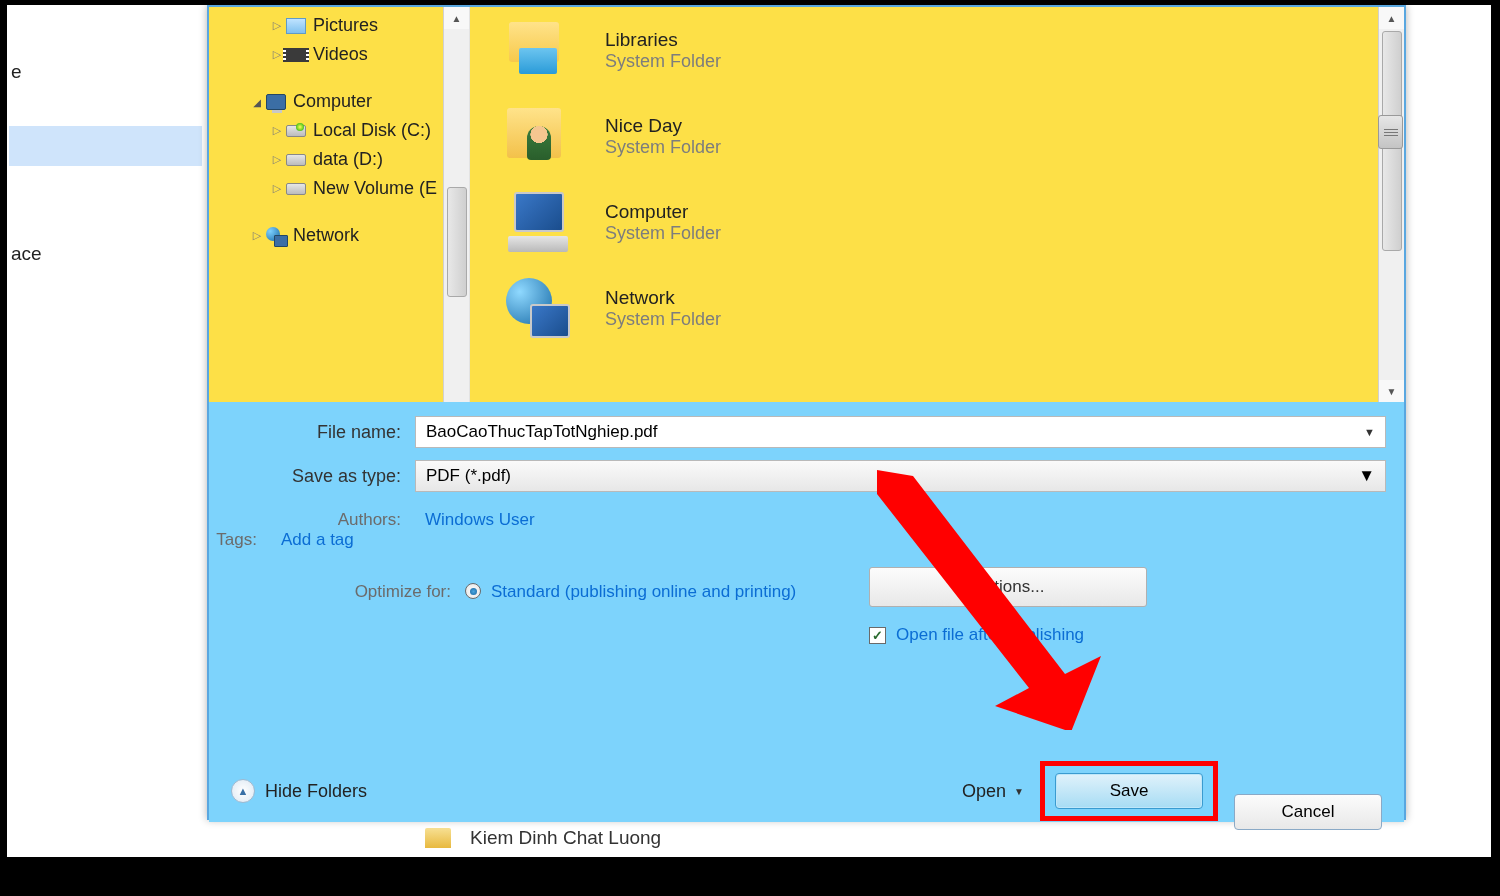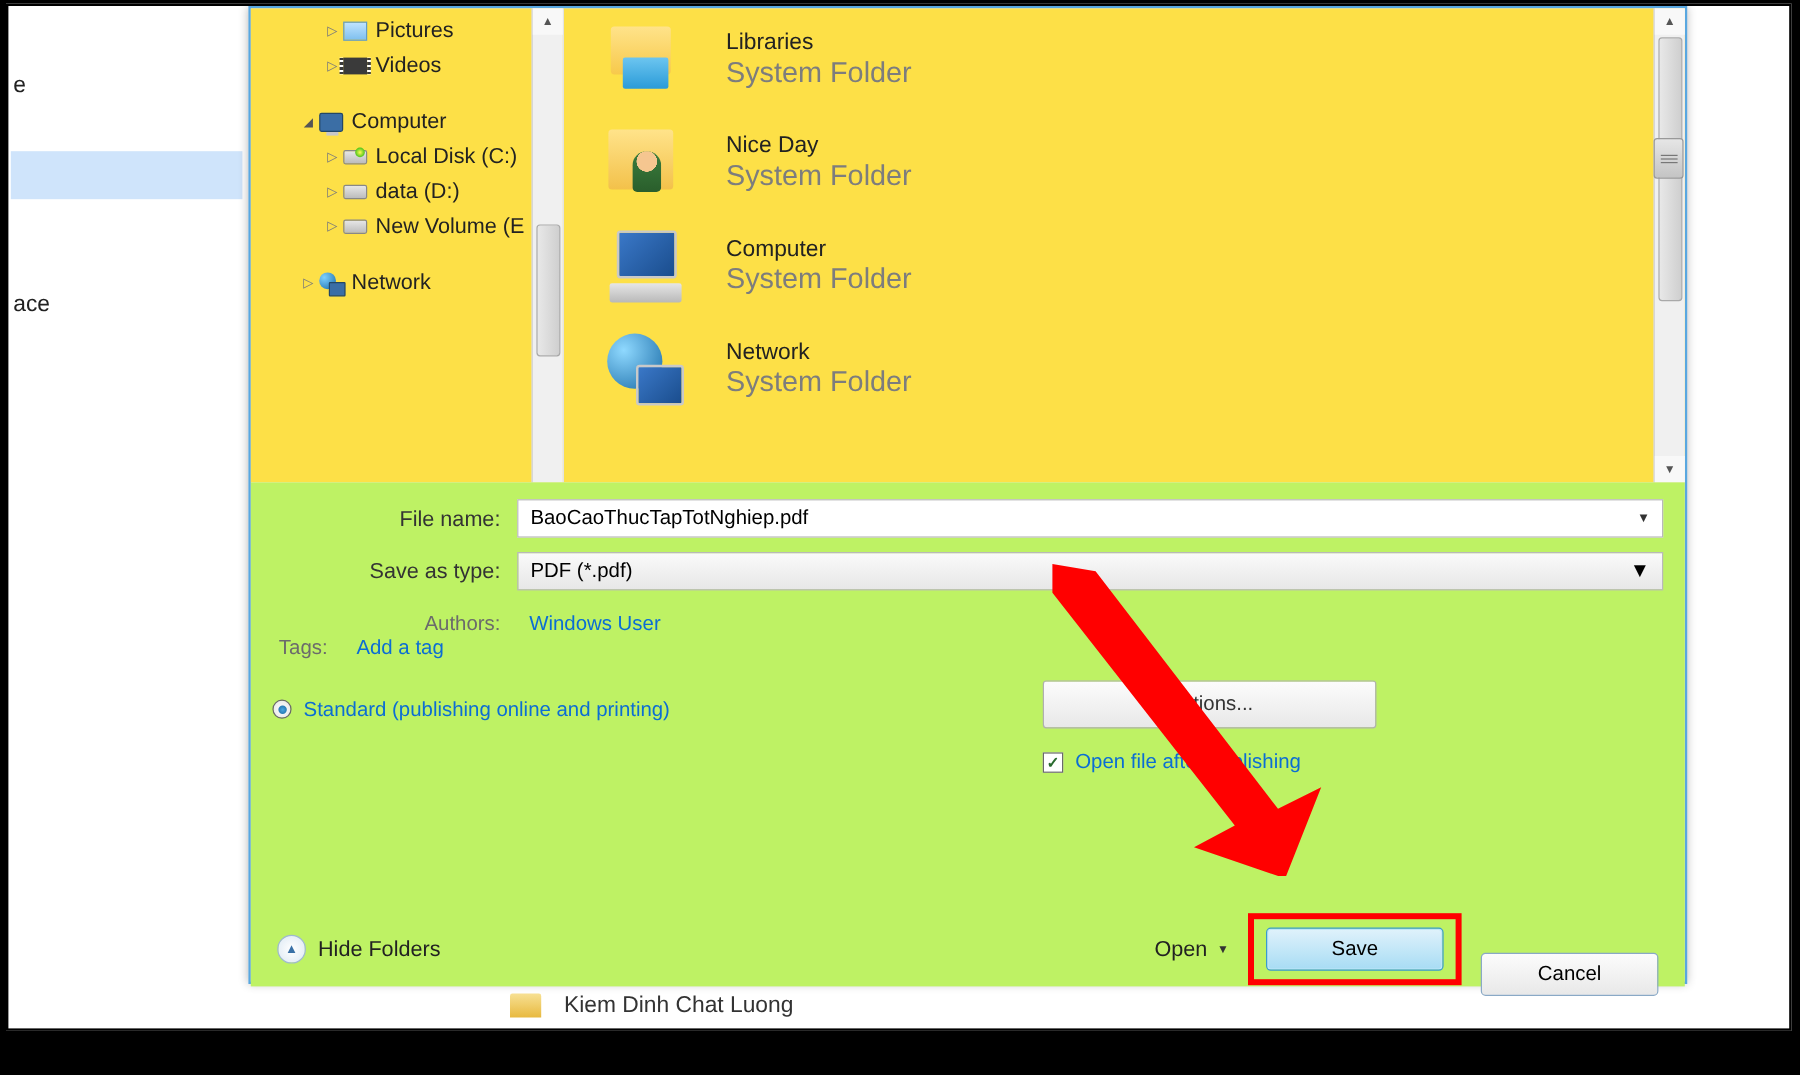--- a/index.html
+++ b/index.html
@@ -40,34 +40,34 @@
 .content { flex: 1; position: relative; padding: 12px 0 0 34px; }
 .content-scroll { position: absolute; right: 0; top: 0; width: 26px; height: 100%; background: #f0f0f0; border-left: 1px solid #d0d0d0; }
 .content-scroll-up, .content-scroll-down { position: absolute; width: 100%; height: 22px; background: #f8f8f8; display: flex; align-items: center; justify-content: center; }
 .content-scroll-down { bottom: 0; }
 .content-scroll-thumb { position: absolute; top: 24px; width: 20px; left: 3px; height: 220px; background: linear-gradient(90deg,#e8e8e8,#cfcfcf); border: 1px solid #a9a9a9; border-radius: 3px; }
 .content-scroll-grip { position: absolute; right: 1px; top: 108px; width: 25px; height: 34px; background: linear-gradient(#e6e6e6,#c4c4c4); border: 1px solid #999; border-radius: 3px; display: flex; flex-direction: column; align-items: center; justify-content: center; gap: 2px; }
 .content-scroll-grip span { width: 14px; height: 1px; background: #777; }
 .file-item { display: flex; align-items: center; gap: 33px; margin-bottom: 24px; }
 .file-icon { width: 68px; height: 62px; display: flex; align-items: center; justify-content: center; }
 .file-text .fn { font-size: 19px; color: #222; }
-.file-text .ft { font-size: 24px; color: #7d7d7d; }
+.file-text .ft { font-size: 18px; color: #7d7d7d; }
 .ic-libraries { width: 62px; height: 56px; position: relative; }
 .ic-libraries::before { content: ""; position: absolute; left: 2px; top: 0; width: 50px; height: 40px; background: linear-gradient(#ffe38a,#f7c94b); border-radius: 3px; }
 .ic-libraries::after { content: ""; position: absolute; left: 12px; top: 26px; width: 38px; height: 26px; background: linear-gradient(#6cc5f0,#2a9bd8); border-radius: 2px; }
 .ic-userfolder { width: 62px; height: 56px; position: relative; }
 .ic-userfolder::before { content: ""; position: absolute; left: 0; top: 0; width: 54px; height: 50px; background: linear-gradient(#ffe38a,#f3c14a); border-radius: 3px; }
 .ic-userfolder::after { content: ""; position: absolute; left: 20px; top: 18px; width: 24px; height: 34px; background: radial-gradient(circle at 50% 25%,#f5c690 0 30%,transparent 31%), linear-gradient(#3a7d3d,#2a5e2c); border-radius: 12px 12px 4px 4px; }
 .ic-computer-big { width: 64px; height: 60px; position: relative; }
 .ic-computer-big::before { content: ""; position: absolute; left: 8px; top: 0; width: 46px; height: 36px; background: linear-gradient(135deg,#3a78c8,#1a4d8d); border: 2px solid #c9c9c9; border-radius: 3px; }
 .ic-computer-big::after { content: ""; position: absolute; left: 2px; bottom: 0; width: 60px; height: 16px; background: linear-gradient(#e6e6e6,#b9b9b9); border-radius: 2px; }
 .ic-network-big { width: 64px; height: 60px; position: relative; }
 .ic-network-big::before { content: ""; position: absolute; left: 0; top: 0; width: 46px; height: 46px; background: radial-gradient(circle at 30% 30%,#8fd9ff,#1769a5); border-radius: 50%; }
 .ic-network-big::after { content: ""; position: absolute; right: 0; bottom: 0; width: 36px; height: 30px; background: linear-gradient(135deg,#3a78c8,#1a4d8d); border: 2px solid #c9c9c9; border-radius: 3px; }
-.dlg-lower { background: #bef264; padding: 14px 18px 0 18px; height: 420px; position: relative; }
+.dlg-lower { background: #7dd3fc; padding: 14px 18px 0 2px; height: 420px; position: relative; }
 .form-row { display: flex; align-items: center; margin-bottom: 12px; }
 .form-label { width: 204px; text-align: right; padding-right: 14px; font-size: 18px; color: #333; }
 .filename-input { flex: 1; height: 32px; border: 1px solid #b9b9b9; background: #fff; padding: 0 10px; font-size: 17px; display: flex; align-items: center; justify-content: space-between; }
 .filename-input .dd { color: #333; font-size: 11px; }
 .type-combo { flex: 1; height: 32px; border: 1px solid #b9b9b9; background: linear-gradient(#fafafa,#e7e7e7); padding: 0 10px; font-size: 17px; display: flex; align-items: center; justify-content: space-between; }
 .meta-row { display: flex; margin-top: 18px; flex-direction: column; }
 .meta-left { display: flex; align-items: center; gap: 10px; width: 600px; }
 .meta-lbl { width: 204px; text-align: right; padding-right: 14px; color: #6b6b6b; font-size: 17px; }
 .meta-val { color: #0b6dd4; font-size: 17px; }
 .opt-row { display: flex; margin-top: 30px; }
@@ -245,20 +245,21 @@
           <div class="meta-lbl">Authors:</div>
           <div class="meta-val">Windows User</div>
         </div>
         <div class="meta-left" style="width:auto">
           <div class="meta-lbl" style="width:60px">Tags:</div>
           <div class="meta-val">Add a tag</div>
         </div>
       </div>
 
       <div class="opt-row">
+        <div class="opt-lbl">Optimize for:</div>
         <div class="opt-choices">
           <div class="radio-line">
             <span class="radio checked"></span>
             <span>Standard (publishing online and printing)</span>
           </div>
         </div>
       </div>
 
       <div class="right-col">
         <div class="options-btn">Options...</div>

